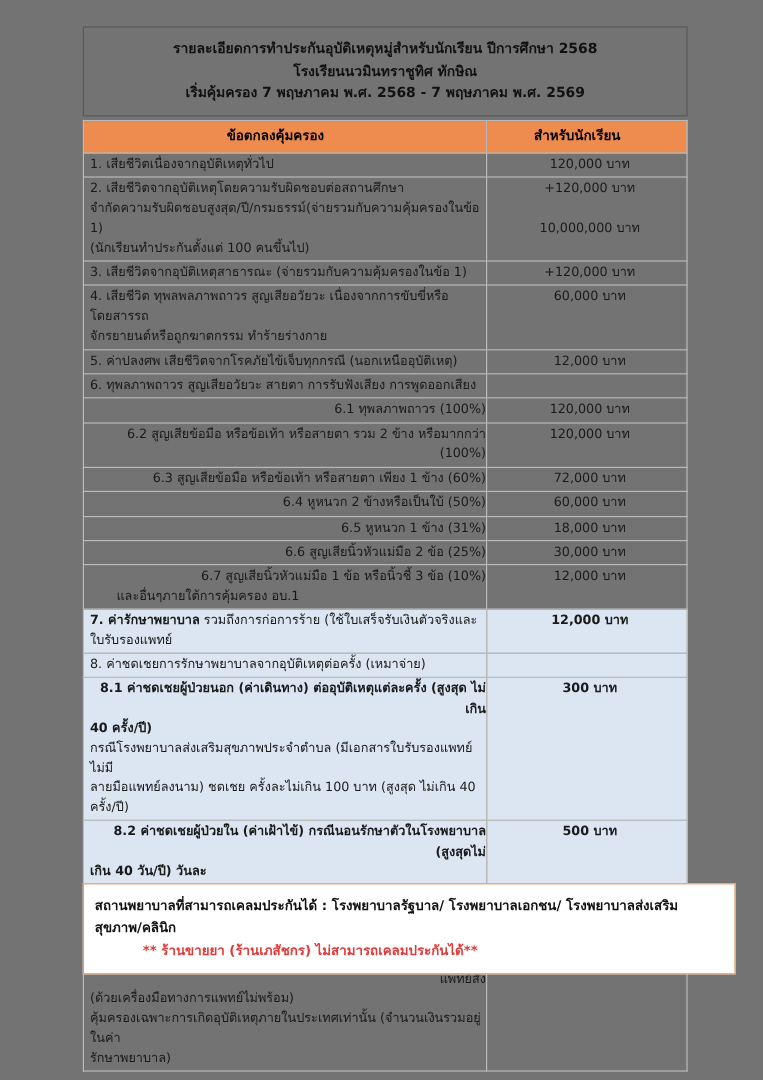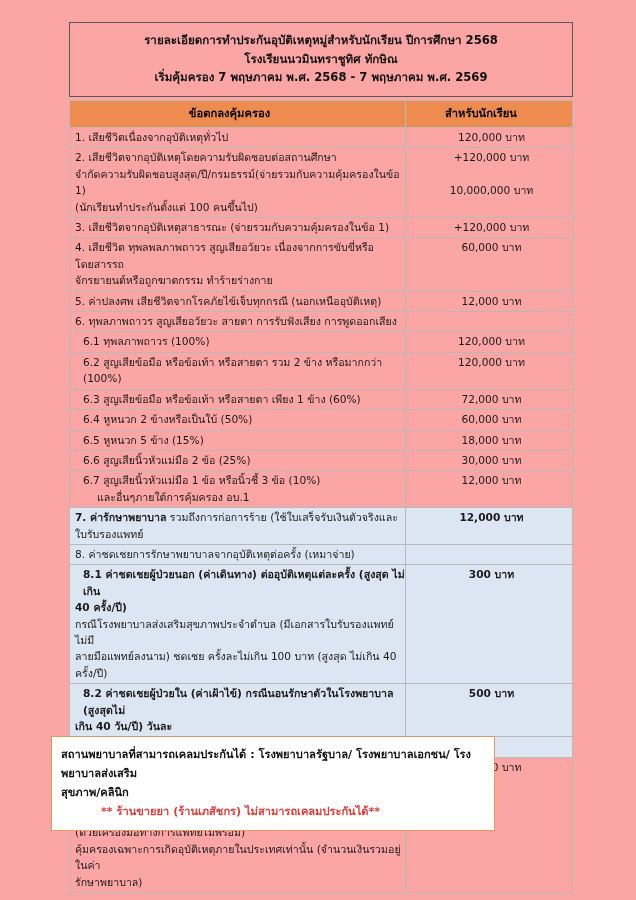--- a/index.html
+++ b/index.html
@@ -13,21 +13,21 @@
     height: 900px;
     font-family: "DejaVu Sans", "Liberation Sans", sans-serif;
     color: #1a1a1a;
     -webkit-font-smoothing: antialiased;
   }
   .page {
     position: relative;
     width: 636px;
     height: 900px;
     box-sizing: border-box;
-    background: #fca5a5;
+    background: #737373;
     overflow: hidden;
   }
 
   
   .title-box {
     position: absolute;
     left: 69px;
     top: 22px;
     width: 504px;
     box-sizing: border-box;
@@ -78,32 +78,32 @@
   }
   td.amount {
     text-align: center;
     vertical-align: middle;
     white-space: nowrap;
     font-size: 10.6px;
   }
   tr.hl td { background: #DCE6F2; }
   .b { font-weight: 700; }
   .red { color: #E03A3A; font-weight: 700; }
-  .ind1 { display:block; padding-left: 8px; }
+  .ind1 { display:block; padding-left: 8px; text-align: right; }
   .ind2 { display:block; padding-left: 22px; }
   .ln { display: block; }
 
   
   .note-box {
     position: absolute;
-    left: 51px;
+    left: 69px;
     box-sizing: border-box;
     border: 1.1px solid #E59A62;
     background: #ffffff;
-    width: 444px;
+    width: 544px;
     padding: 8px 9px 9px 9px;
   }
   #note-hospital { top: 736px; }
   #note-docs { top: 818px; }
   .note-line {
     font-size: 11.1px;
     line-height: 19px;
     font-weight: 700;
     color: #111111;
   }
@@ -195,21 +195,21 @@
             <td class="amount"><span>72,000 บาท</span></td>
           </tr>
           <tr>
             <td>
               <span class="ln ind1"><span>6.4 หูหนวก 2 ข้างหรือเป็นใบ้ (50%)</span></span>
             </td>
             <td class="amount"><span>60,000 บาท</span></td>
           </tr>
           <tr>
             <td>
-              <span class="ln ind1"><span>6.5 หูหนวก 5 ข้าง  (15%)</span></span>
+              <span class="ln ind1"><span>6.5 หูหนวก 1 ข้าง  (31%)</span></span>
             </td>
             <td class="amount"><span>18,000 บาท</span></td>
           </tr>
           <tr>
             <td>
               <span class="ln ind1"><span>6.6 สูญเสียนิ้วหัวแม่มือ  2 ข้อ  (25%)</span></span>
             </td>
             <td class="amount"><span>30,000 บาท</span></td>
           </tr>
           <tr>

